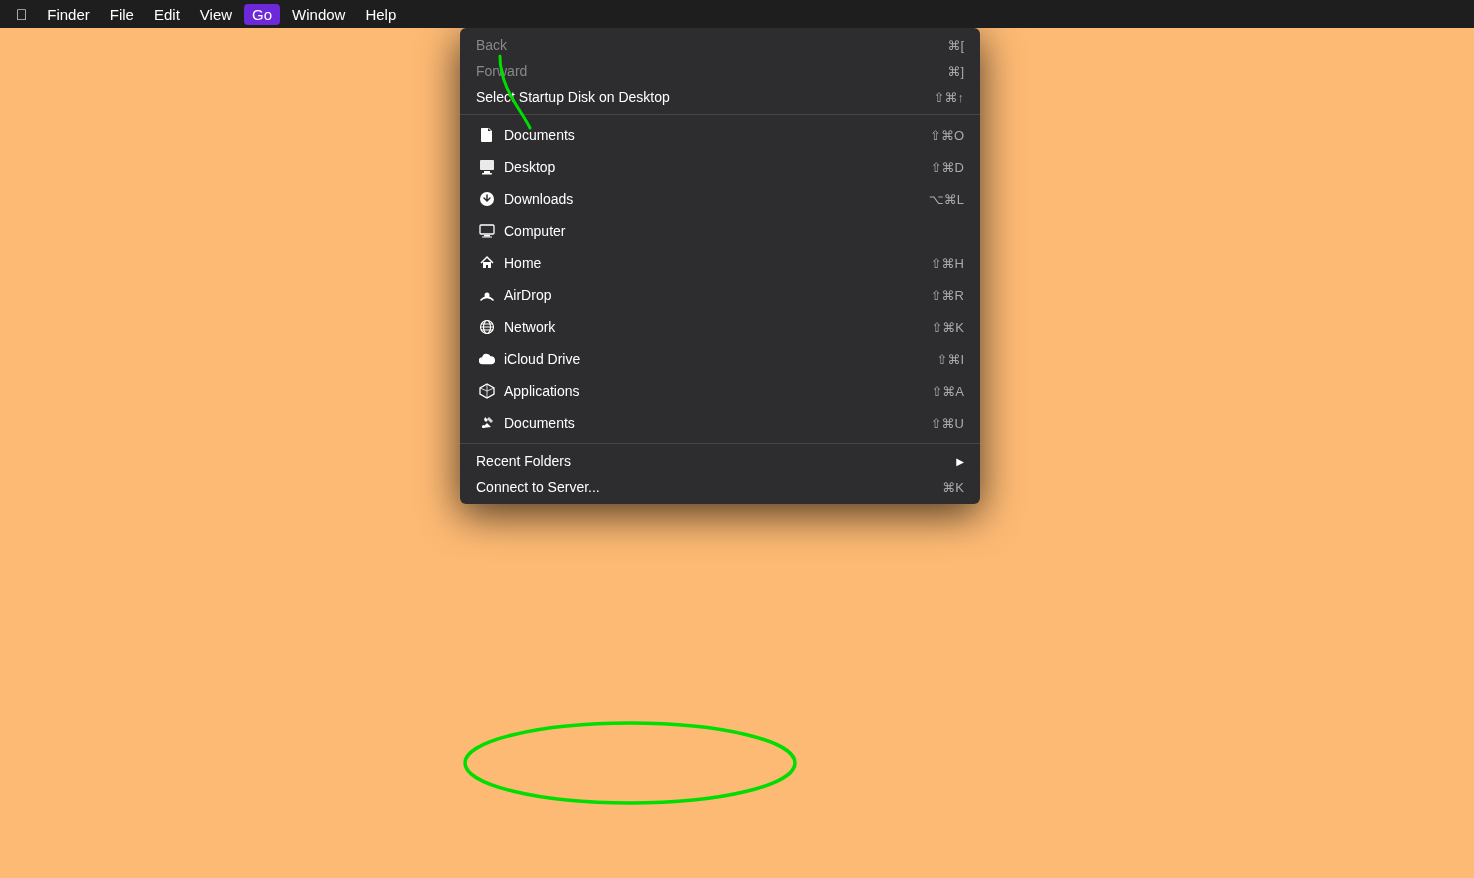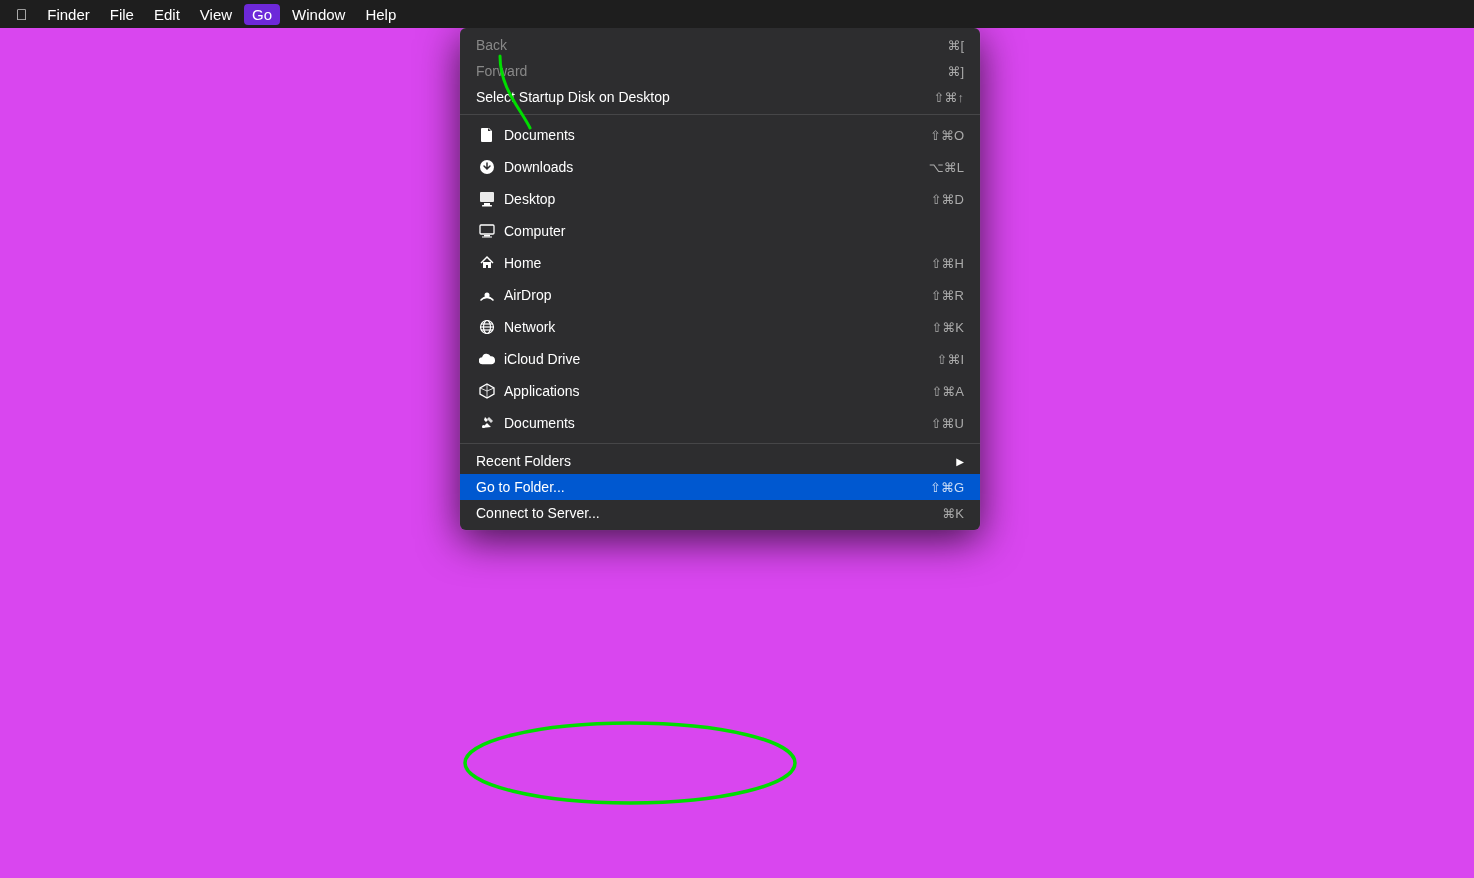--- a/index.html
+++ b/index.html
@@ -45,21 +45,21 @@
       font-size: 15px;
       padding: 2px 8px;
       color: #ffffff;
       cursor: default;
     }
 
     
     .desktop {
       width: 100%;
       height: calc(878px - 28px);
-      background: #d946ef;
+      background: #fdba74;
       position: relative;
     }
 
     
     .dropdown-menu {
       position: absolute;
       top: 0px;
       left: 460px;
       width: 520px;
       background: #2d2d2f;
@@ -177,37 +177,37 @@
           <svg width="16" height="16" viewBox="0 0 16 16" fill="white">
             <path d="M3 1h7l3 3v10a1 1 0 01-1 1H3a1 1 0 01-1-1V2a1 1 0 011-1zm6 0v3h3"></path>
           </svg>
         </span>
         <span class="menu-item-label">Documents</span>
         <span class="menu-item-shortcut">⇧⌘O</span>
       </div>
       <div class="menu-item">
         <span class="menu-item-icon">
           <svg width="16" height="16" viewBox="0 0 16 16" fill="white">
-            <circle cx="8" cy="8" r="7" fill="white"></circle>
-            <path d="M8 4v5M5 7l3 3 3-3" stroke="#2d2d2f" stroke-width="1.5" fill="none" stroke-linecap="round"></path>
-          </svg>
-        </span>
-        <span class="menu-item-label">Downloads</span>
-        <span class="menu-item-shortcut">⌥⌘L</span>
-      </div>
-      <div class="menu-item">
-        <span class="menu-item-icon">
-          <svg width="16" height="16" viewBox="0 0 16 16" fill="white">
             <rect x="1" y="1" width="14" height="10" rx="1" fill="white" opacity="0.9"></rect>
             <rect x="5" y="12" width="6" height="2" fill="white"></rect>
             <rect x="3" y="14" width="10" height="1.5" rx="0.5" fill="white"></rect>
           </svg>
         </span>
         <span class="menu-item-label">Desktop</span>
         <span class="menu-item-shortcut">⇧⌘D</span>
+      </div>
+      <div class="menu-item">
+        <span class="menu-item-icon">
+          <svg width="16" height="16" viewBox="0 0 16 16" fill="white">
+            <circle cx="8" cy="8" r="7" fill="white"></circle>
+            <path d="M8 4v5M5 7l3 3 3-3" stroke="#2d2d2f" stroke-width="1.5" fill="none" stroke-linecap="round"></path>
+          </svg>
+        </span>
+        <span class="menu-item-label">Downloads</span>
+        <span class="menu-item-shortcut">⌥⌘L</span>
       </div>
       <div class="menu-item">
         <span class="menu-item-icon">
           <svg width="16" height="16" viewBox="0 0 16 16" fill="white">
             <rect x="1" y="2" width="14" height="9" rx="1" fill="none" stroke="white" stroke-width="1.3"></rect>
             <rect x="5" y="12" width="6" height="1.5" fill="white"></rect>
             <rect x="3" y="13.5" width="10" height="1" fill="white"></rect>
           </svg>
         </span>
         <span class="menu-item-label">Computer</span>
@@ -277,24 +277,20 @@
         <span class="menu-item-label">Documents</span>
         <span class="menu-item-shortcut">⇧⌘U</span>
       </div>
     </div>
 
     <div class="menu-section">
       <div class="menu-item">
         <span class="menu-item-label">Recent Folders</span>
         <span class="menu-item-arrow">▶</span>
       </div>
-      <div class="menu-item highlighted">
-        <span class="menu-item-label">Go to Folder...</span>
-        <span class="menu-item-shortcut">⇧⌘G</span>
-      </div>
       <div class="menu-item">
         <span class="menu-item-label">Connect to Server...</span>
         <span class="menu-item-shortcut">⌘K</span>
       </div>
     </div>
 
   </div>
 
   <svg class="annotation-arrow" style="position:absolute;top:0;left:0;width:100%;height:100%;pointer-events:none;">
 

